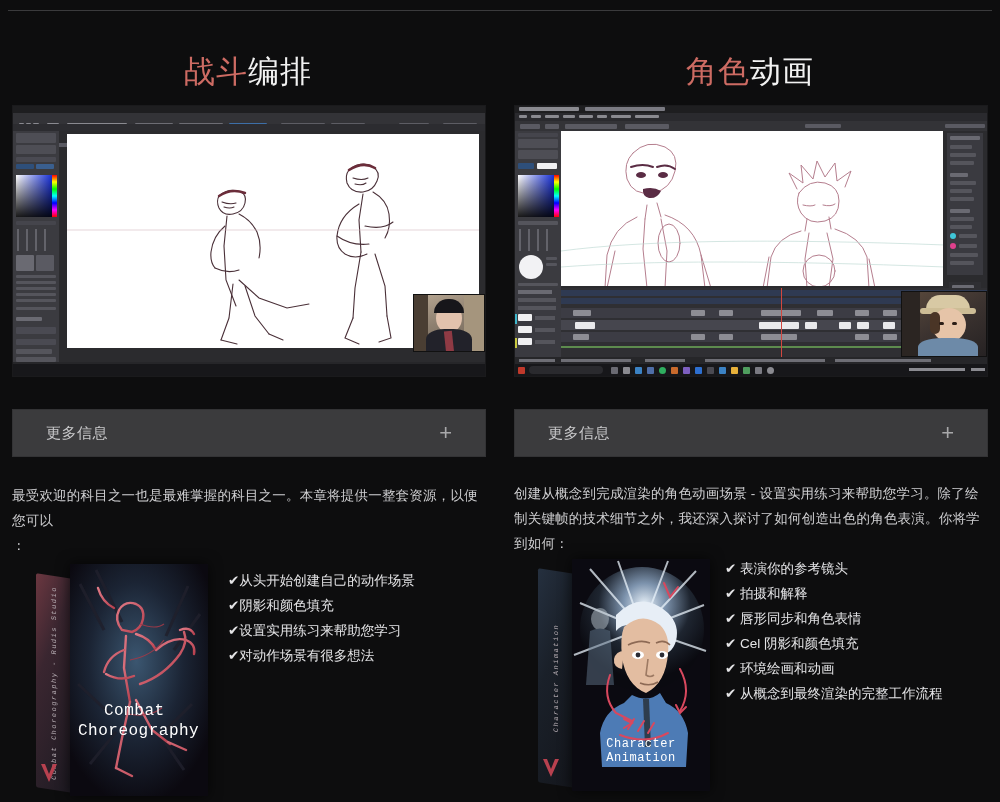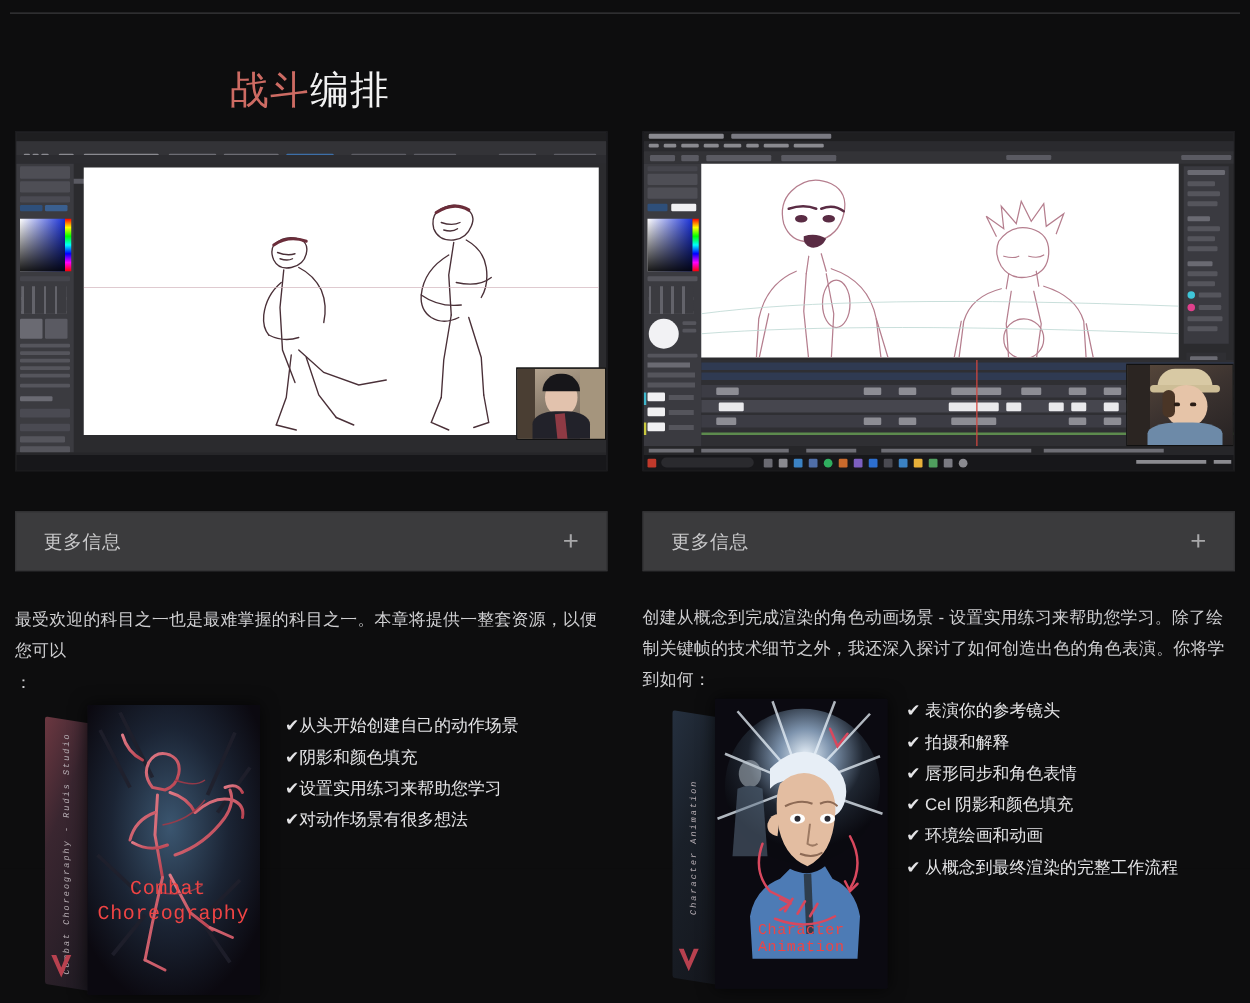--- a/index.html
+++ b/index.html
@@ -130,21 +130,21 @@
   .wc-head { position: absolute; border-radius: 50%; }
   .wc-body { position: absolute; border-radius: 40% 40% 0 0; }
 
   
   .accordion {
     position: absolute; top: 409px; left: 2px;
     width: 474px; height: 48px;
     background: #3b3b3d;
     border: 1px solid #333335;
     display: flex; align-items: center; justify-content: space-between;
-    padding: 0 22px;
+    padding: 0 33px;
     cursor: pointer;
   }
   .accordion-label { color: #c9c9cb; font-size: 15px; letter-spacing: .5px; }
   .accordion-plus {
     color: #a8a8aa; font-size: 22px; line-height: 22px; font-weight: 300;
   }
 
   
   .body-text {
     position: absolute; left: 2px; width: 474px;
@@ -188,21 +188,21 @@
     font-family: "Liberation Mono", monospace;
   }
   .box-front {
     position: absolute; left: 38px; top: 4px; width: 138px; height: 232px;
     background: #0e0c14; overflow: hidden; border-radius: 1px;
     box-shadow: 0 0 14px rgba(0,0,0,.7);
   }
   .box-front svg { display:block; }
   .box-title {
     position: absolute; width: 100%; text-align: center;
-    color: #ef4444; font-family: "Liberation Mono", monospace;
+    color: #ffffff; font-family: "Liberation Mono", monospace;
     letter-spacing: .5px;
   }
   .box-logo {
     position: absolute; left: 8px; bottom: 14px; width: 18px; height: 22px;
   }
 </style>
 </head>
 <body>
 
 <div class="page">
@@ -380,20 +380,23 @@
         <div class="check-item">✔从头开始创建自己的动作场景</div>
         <div class="check-item">✔阴影和颜色填充</div>
         <div class="check-item">✔设置实用练习来帮助您学习</div>
         <div class="check-item">✔对动作场景有很多想法</div>
       </div>
     </div>
   </div>
 
   <div class="col col-right">
 
+    <div class="section-title">
+      <span class="t-red">角色</span><span class="t-wht">动画</span>
+    </div>
 
     <div class="vpanel">
       <div class="app-titlebar">
         <div class="menu-dot" style="top:1px;left:4px;width:60px;height:4px;background:#8a8a90"></div>
         <div class="menu-dot" style="top:1px;left:70px;width:80px;height:4px;background:#7a7a82"></div>
       </div>
       <div class="app-menubar" style="height:8px;top:7px;background:#2a2a2e">
         <div class="menu-dot" style="top:2px;left:4px;width:8px;height:3px"></div>
         <div class="menu-dot" style="top:2px;left:16px;width:10px;height:3px"></div>
         <div class="menu-dot" style="top:2px;left:30px;width:14px;height:3px"></div>

